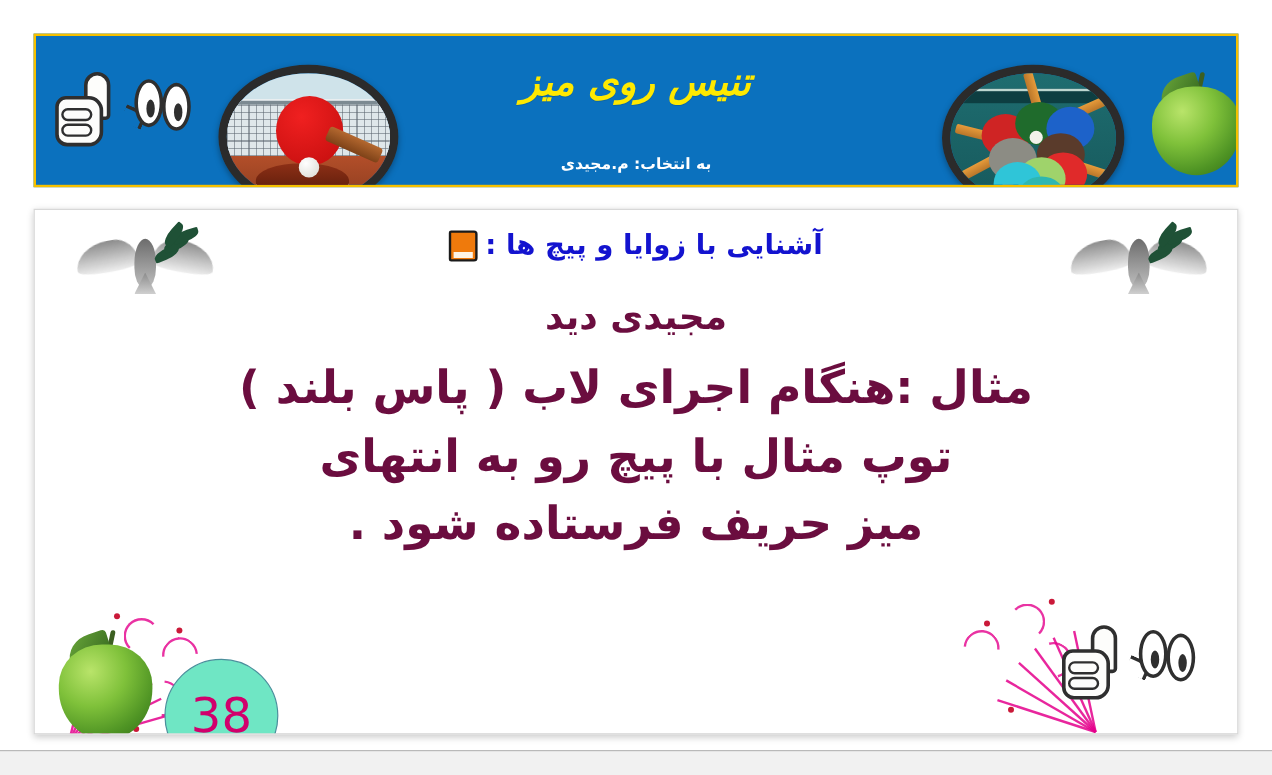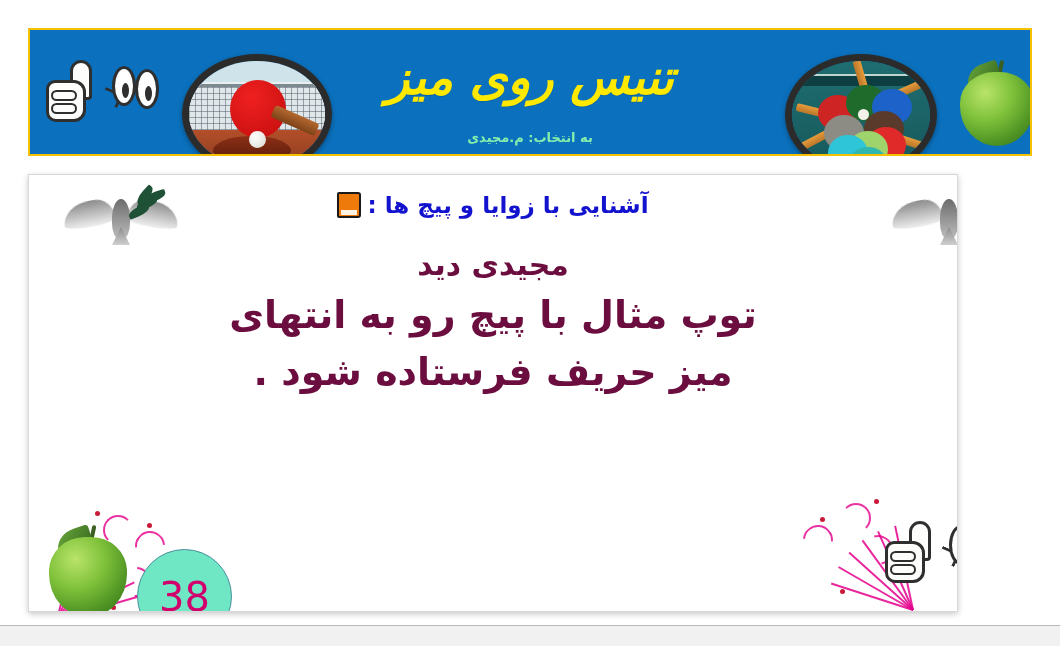--- a/index.html
+++ b/index.html
@@ -229,46 +229,46 @@
   }
   .banner-apple { left: 930px; top: 30px; width: 74px; height: 86px; }
 
   
   .banner-title {
     position: absolute;
     left: 0; right: 0;
     top: 22px;
     text-align: center;
     color: #ffe900;
-    font-size: 48px;
+    font-size: 32px;
     font-weight: 700;
     font-style: italic;
     letter-spacing: 0;
     direction: rtl;
     font-family: "DejaVu Sans", "Liberation Sans", sans-serif;
     line-height: 1.05;
     text-shadow: 0 1px 0 rgba(0,0,0,.12);
   }
   .banner-sub {
     position: absolute;
     left: 0; right: 0;
     top: 100px;
     text-align: center;
-    color: #86efac;
+    color: #ffffff;
     font-size: 13px;
     font-weight: 700;
     direction: rtl;
   }
 
   
   .card {
     position: absolute;
     left: 28px;
     top: 174px;
-    width: 930px;
+    width: 1004px;
     height: 438px;
     background: #ffffff;
     border: 1px solid #d8d8d8;
     box-shadow: 0 2px 6px rgba(0,0,0,.22);
     box-sizing: border-box;
     overflow: hidden;
   }
 
   
   .dove { position: absolute; width: 116px; height: 56px; }
@@ -524,20 +524,21 @@
           <span></span>
         </div>
     </div>
 
     <div class="content">
       <div class="heading">
         <span>آشنایی با زوایا و پیچ ها :</span>
         <span class="book-icon"></span>
       </div>
       <div class="subject">مجیدی دید</div>
+      <div class="body-line l1">مثال  :هنگام اجرای لاب ( پاس بلند )</div>
       <div class="body-line l2">توپ مثال با پیچ رو به  انتهای</div>
       <div class="body-line l3">میز حریف فرستاده شود .</div>
     </div>
 
     <div class="burst burst-bl">
       <i style="transform:rotate(-16deg)"></i>
       <i style="transform:rotate(-26deg)"></i>
       <i style="transform:rotate(-36deg)"></i>
       <i style="transform:rotate(-46deg)"></i>
       <i style="transform:rotate(-56deg)"></i>

